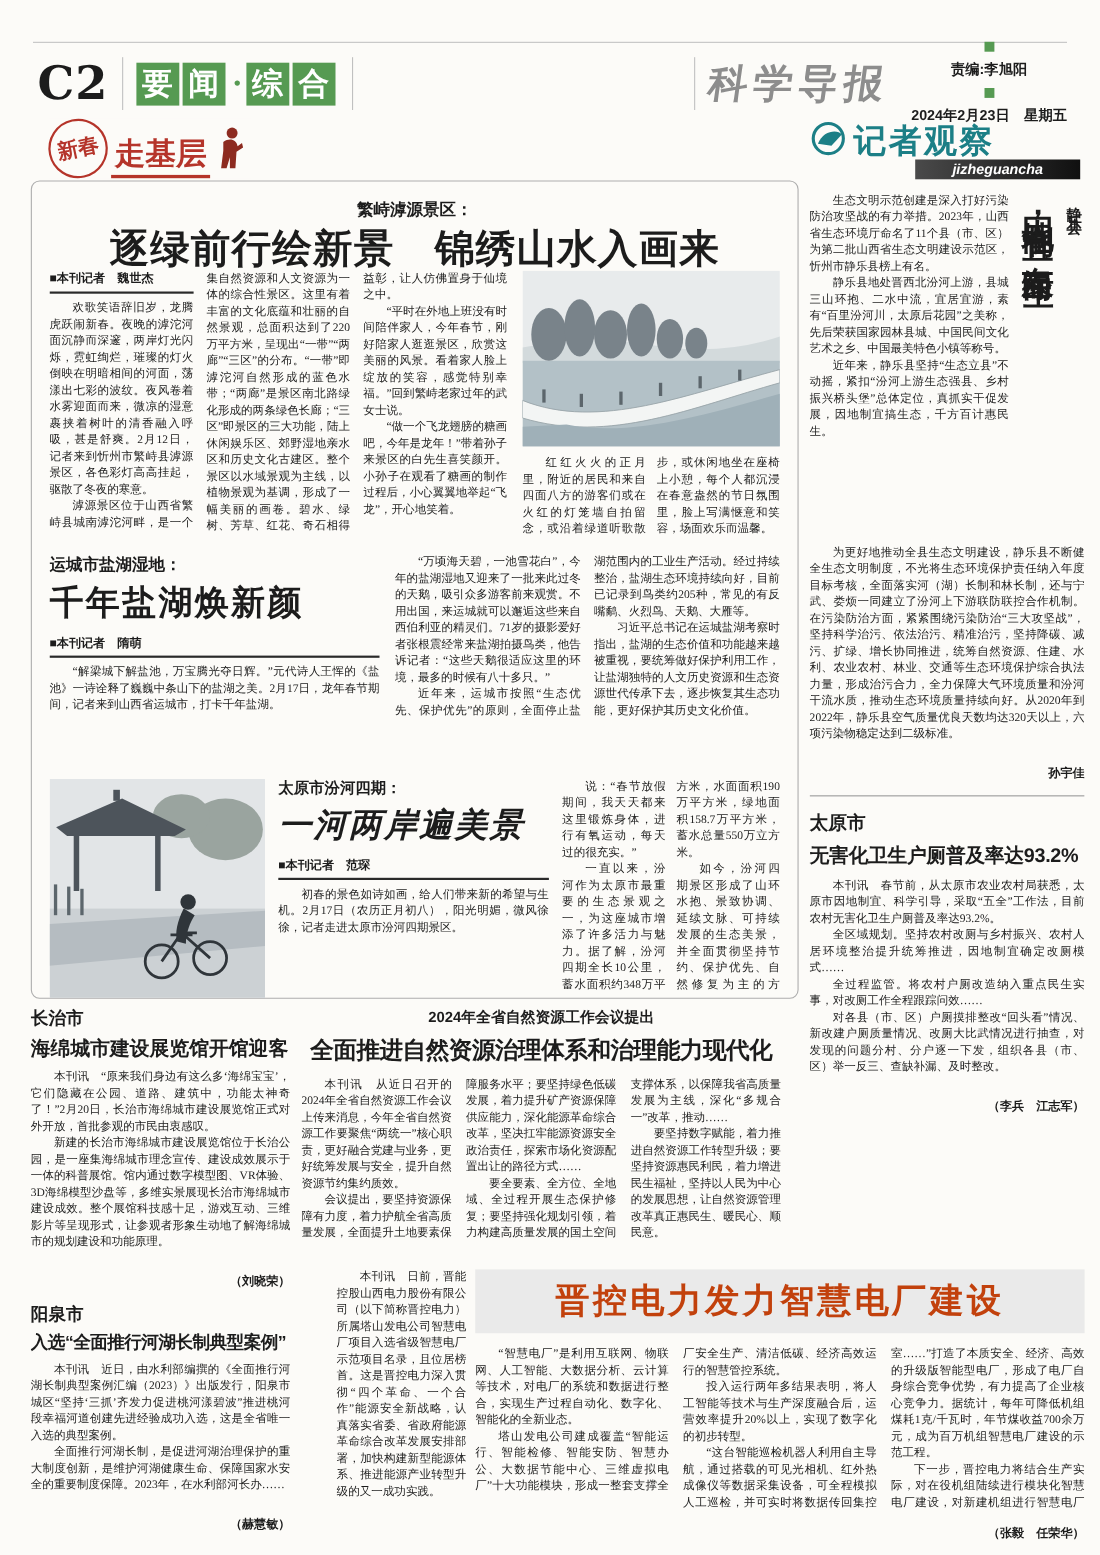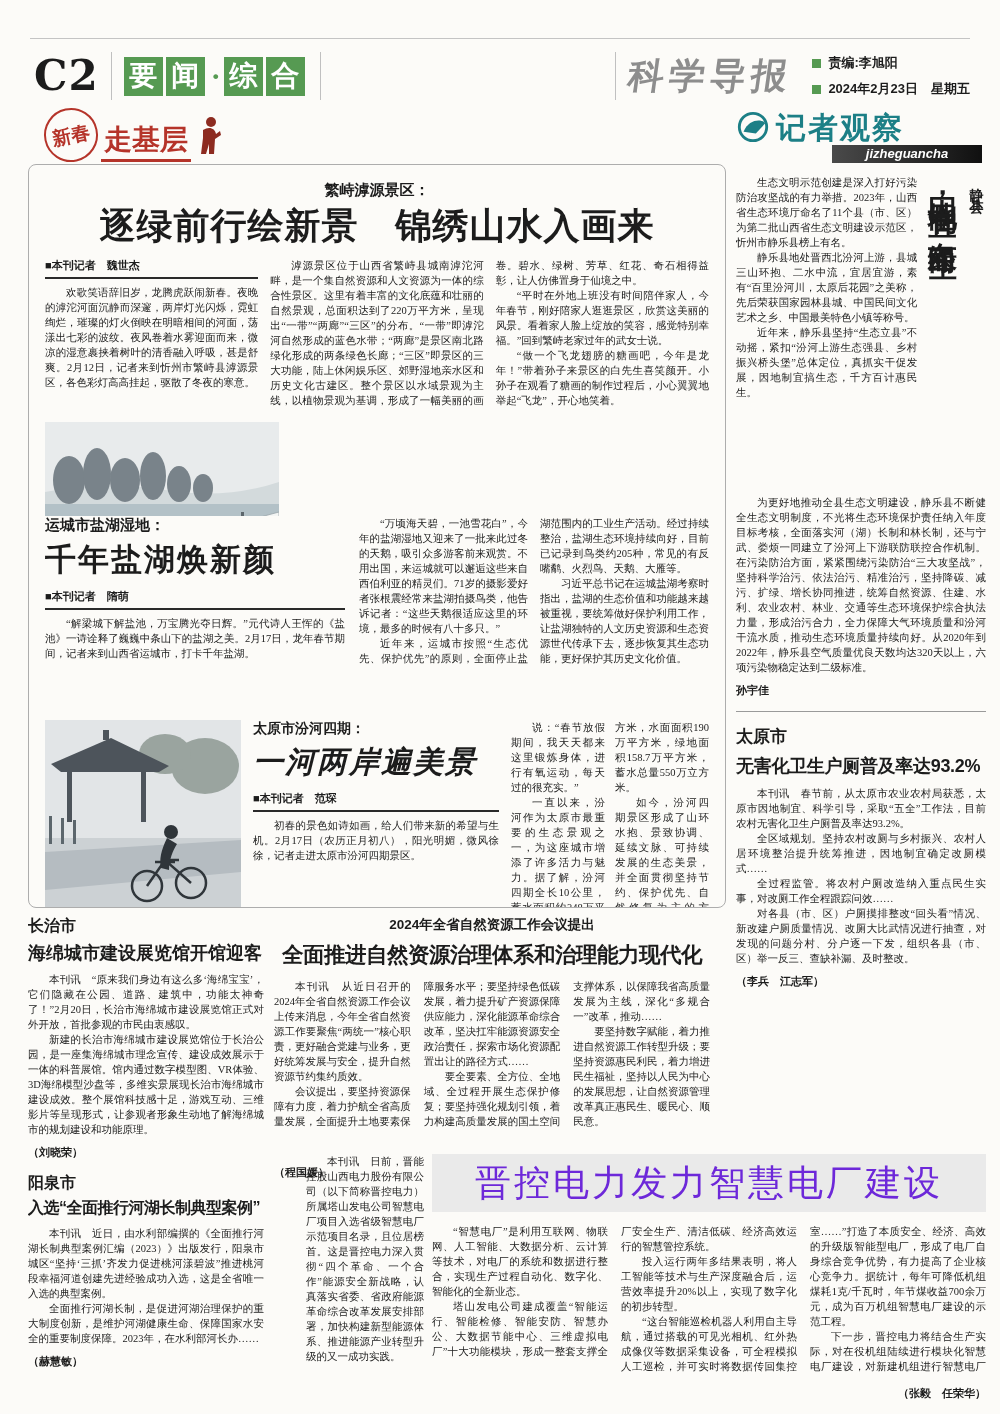--- a/index.html
+++ b/index.html
@@ -13,45 +13,45 @@
   .vline{width:1px;height:48px;background:#c0c0c0;margin:0 12px;flex:none;}
   .secboxes{display:flex;align-items:center;}
   .secbox{width:39px;height:39px;background:#569a52;color:#fff;font-family:"Liberation Sans",sans-serif;
           font-weight:bold;font-size:28px;display:flex;align-items:center;justify-content:center;margin-right:3px;}
   .secdot{color:#569a52;font-size:30px;font-weight:bold;margin:0 3px;}
   .hspacer{flex:1;}
   .masthead{font-size:36px;color:#8d8d8d;font-weight:bold;transform:skewX(-8deg);
             font-family:"DejaVu Serif",serif;letter-spacing:5px;margin-right:20px;white-space:nowrap;}
   .hinfo{display:flex;flex-direction:column;gap:8px;font-family:"Liberation Sans",sans-serif;
          font-size:13px;font-weight:bold;white-space:nowrap;}
-  .hinfo .row{display:flex;align-items:center;gap:7px;}
+  .hinfo .row{display:flex;align-items:center;gap:7px;flex-direction:column;}
   .sq{width:9px;height:9px;background:#569a52;flex:none;}
 
   
   .badge1{position:absolute;left:44px;top:108px;display:flex;align-items:flex-end;z-index:3;background:#fcfbf8;padding-right:8px;}
   .b1circle{width:50px;height:50px;border:2px solid #b5342a;border-radius:50%;color:#b5342a;
             font-size:19px;font-weight:bold;display:flex;align-items:center;justify-content:center;
             transform:rotate(-12deg);font-family:"DejaVu Serif",serif;line-height:1;flex:none;}
   .b1text{font-size:28px;font-weight:900;color:#b5342a;font-family:"Liberation Sans",sans-serif;
           border-bottom:3px solid #b5342a;line-height:1;padding:0 3px 5px 3px;margin-left:3px;white-space:nowrap;}
   .b1fig{margin-left:4px;margin-bottom:2px;}
 
   
   .frame{position:absolute;left:28px;top:164px;width:698px;height:744px;border:1px solid #adadad;
          border-radius:8px;padding:14px 16px;box-sizing:border-box;overflow:hidden;}
   .para{margin:0;text-indent:2em;text-align:justify;}
   .byline{font-family:"Liberation Sans",sans-serif;font-weight:bold;font-size:11px;
           border-bottom:2px solid #2a2a2a;padding-bottom:4px;margin-bottom:6px;}
   .kick{font-family:"Liberation Sans",sans-serif;font-weight:bold;}
-  .sig{text-align:left;font-weight:bold;font-family:"Liberation Sans",sans-serif;font-size:11px;margin-top:8px;}
+  .sig{text-align:right;font-weight:bold;font-family:"Liberation Sans",sans-serif;font-size:11px;margin-top:20px;}
 
   .a1k{text-align:center;font-size:15px;margin-top:2px;}
   .a1t{text-align:center;font-size:36px;font-weight:900;font-family:"Liberation Sans",sans-serif;
        letter-spacing:1px;margin-top:6px;line-height:1.1;}
-  .a1body{display:flex;gap:14px;margin-top:12px;height:258px;overflow:hidden;flex-direction:column;}
+  .a1body{display:flex;gap:14px;height:258px;overflow:hidden;}
   .a1left{flex:1;column-count:3;column-gap:12px;font-size:10.5px;line-height:15px;}
   .a1right{width:234px;flex:none;display:flex;flex-direction:column;gap:8px;}
   .photo1{width:234px;height:160px;display:block;}
   .a1under{column-count:2;column-gap:10px;font-size:10.5px;line-height:15px;height:88px;overflow:hidden;}
 
   .art2{margin-top:0;display:flex;gap:14px;height:192px;overflow:hidden;}
   .a2left{width:300px;flex:none;}
   .a2k{font-size:15px;}
   .a2t{font-size:31px;font-weight:900;font-family:"Liberation Sans",sans-serif;margin:4px 0 8px;letter-spacing:2px;}
   .a2left .para{font-size:10.5px;line-height:15px;}
@@ -98,21 +98,21 @@
   .zk{text-align:center;font-size:13.5px;font-weight:bold;font-family:"Liberation Sans",sans-serif;}
   .zt{text-align:center;font-size:21.5px;font-weight:900;font-family:"Liberation Sans",sans-serif;
       white-space:nowrap;margin:6px 0 10px;letter-spacing:-0.5px;}
   .zbody{column-count:3;column-gap:13px;font-size:10.5px;line-height:15px;height:178px;overflow:hidden;}
 
   
   .jk1{position:absolute;left:306px;top:1154px;width:118px;height:252px;overflow:hidden;
        font-size:10.5px;line-height:15px;}
   .jkband{position:absolute;left:432px;top:1154px;width:554px;height:58px;background:#eaeaea;
           display:flex;align-items:center;justify-content:center;}
-  .jkt{font-size:36px;font-weight:400;color:#6d28d9;font-family:"Liberation Sans",sans-serif;letter-spacing:3px;}
+  .jkt{font-size:31px;font-weight:700;color:#c2410c;font-family:"Liberation Sans",sans-serif;letter-spacing:3px;}
   .jkcols{position:absolute;left:432px;top:1224px;width:554px;height:156px;column-count:3;column-gap:13px;
           font-size:10.5px;line-height:15px;overflow:hidden;}
   .jksig{position:absolute;left:432px;top:1386px;width:554px;text-align:right;font-weight:bold;
          font-size:11px;font-family:"Liberation Sans",sans-serif;}
 </style>
 </head>
 <body>
 
 <div class="page">
   <div class="topline"></div>

